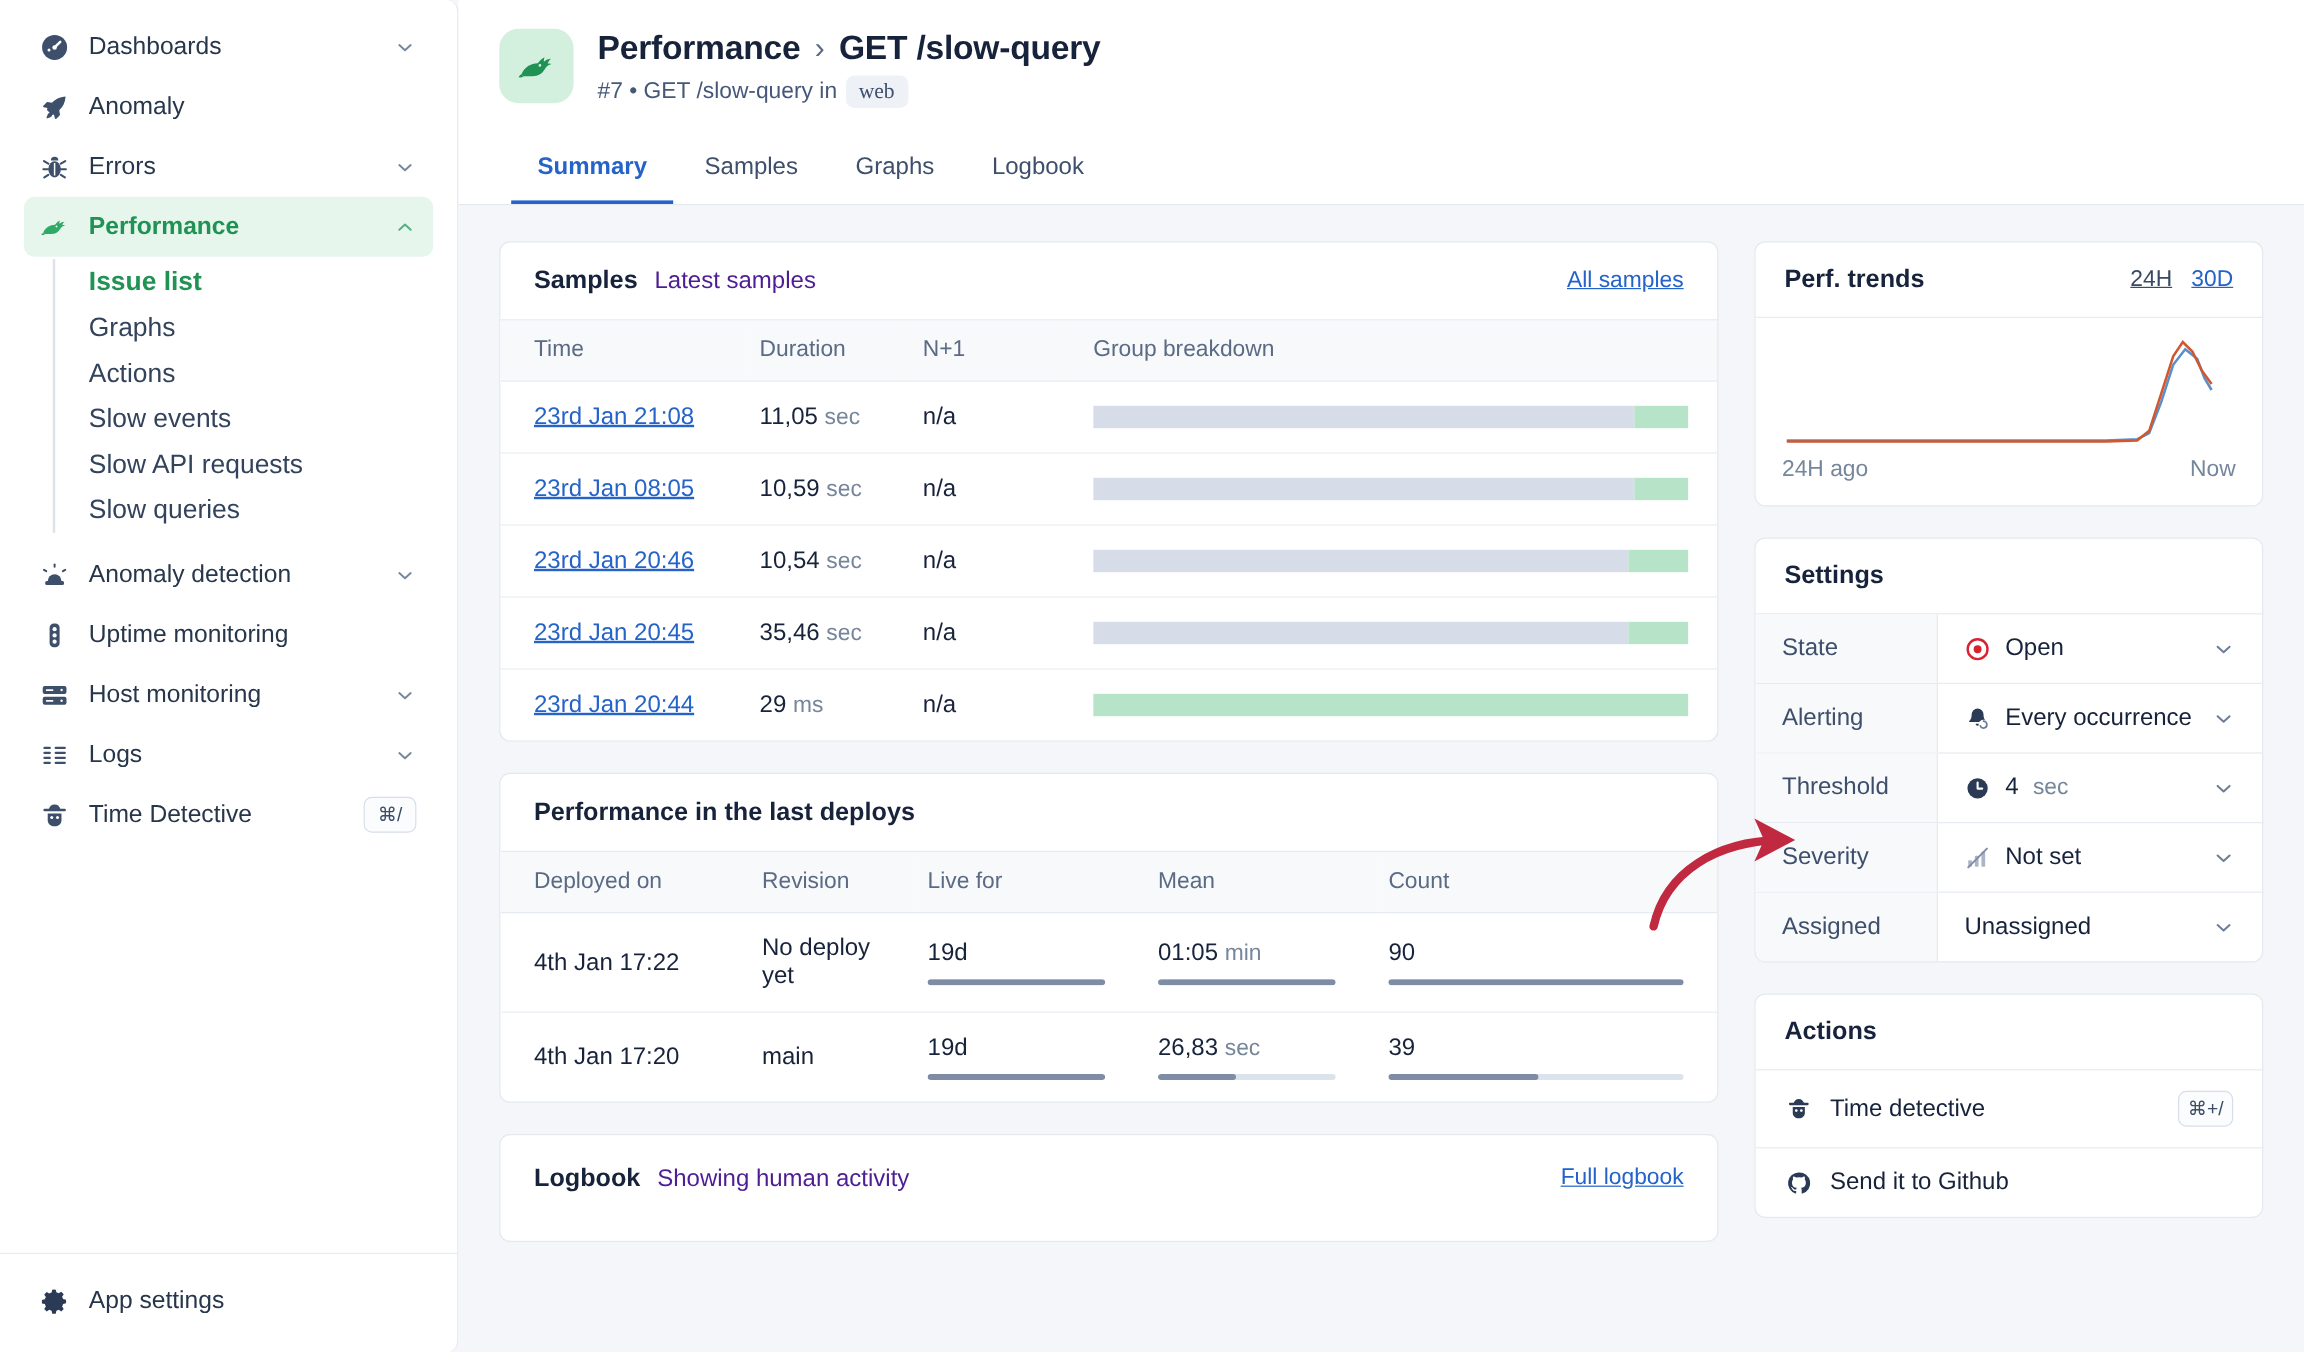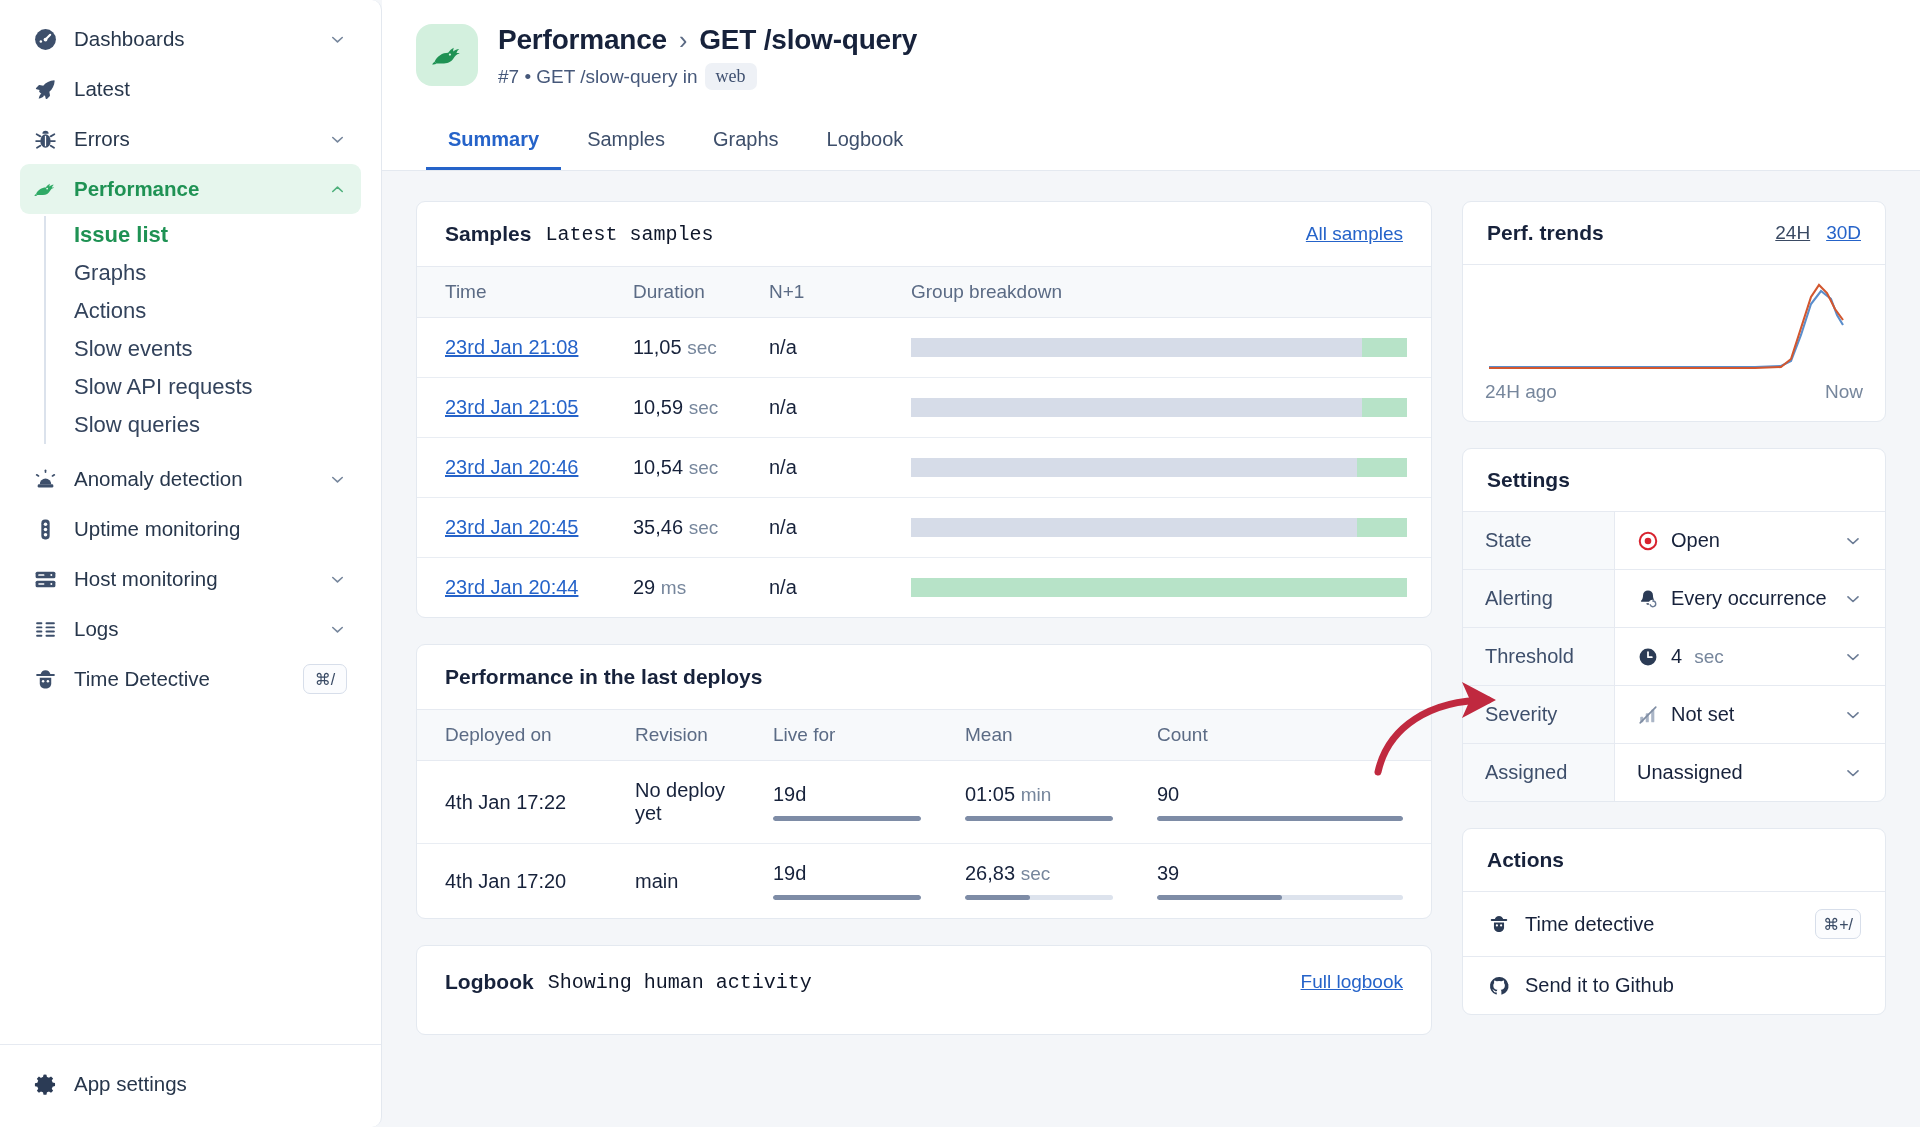--- a/index.html
+++ b/index.html
@@ -134,21 +134,21 @@
     border: 1px solid #e4e9f0;
     border-radius: 9px;
     overflow: hidden;
   }
   .card-head {
     display: flex; align-items: center;
     padding: 20px 28px;
     gap: 14px;
   }
   .card-title { font-size: 21px; font-weight: bold; color: #17223b; white-space: nowrap;}
-  .card-sub { font-size: 20px; color: #0f172a; white-space: nowrap; font-family: Liberation Mono, monospace;}
+  .card-sub { font-size: 20px; color: #4c1d95; white-space: nowrap;}
   .card-link {
     margin-left: auto;
     font-size: 19px; color: #2563c9;
     text-decoration: underline;
     cursor: pointer; white-space: nowrap;
   }
 
   table.grid { width: 100%; border-collapse: collapse; }
   table.grid thead th {
     background: #f7f9fb;
@@ -268,21 +268,21 @@
         </span>
       </div>
 
       <div class="nav-item">
         <span class="ico">
           <svg width="25" height="25" viewBox="0 0 24 24">
               <path d="M20.5 3.2c-4.6.3-8.1 2.2-10.7 5.1l-3.4-.6a1 1 0 0 0-.9.3L3 10.6c-.4.4-.2 1.1.4 1.2l2.9.7c-.2.6-.3 1.1-.4 1.6l4 4c.5-.1 1-.2 1.6-.4l.7 2.9c.1.6.8.8 1.2.4l2.6-2.5c.2-.2.3-.6.3-.9l-.6-3.4c2.9-2.6 4.8-6.1 5.1-10.7a1 1 0 0 0-.3-.1z" fill="#3d4f6b"></path>
               <path d="M6.8 17.2c-.9.9-1.3 3.6-1.3 3.6s2.7-.4 3.6-1.3a1.7 1.7 0 1 0-2.3-2.3z" fill="#3d4f6b"></path>
             </svg>
         </span>
-        <span class="lbl">Latest</span>
+        <span class="lbl">Anomaly</span>
         <span class="chev"></span>
       </div>
 
       <div class="nav-item">
         <span class="ico">
           <svg width="25" height="25" viewBox="0 0 24 24">
               <ellipse cx="12" cy="13.5" rx="5" ry="6.5" fill="#3d4f6b"></ellipse>
               <path d="M12 3.5a3 3 0 0 1 3 3H9a3 3 0 0 1 3-3z" fill="#3d4f6b"></path>
               <g stroke="#3d4f6b" stroke-width="1.7" stroke-linecap="round">
                 <path d="M7 9 L3.5 7"></path>
@@ -489,21 +489,21 @@
                 <td><span class="num">11,05</span> <span class="unit">sec</span></td>
                 <td><span>n/a</span></td>
                 <td style="padding-left:22px;padding-right:24px">
                   <div class="bar-track">
                     <div class="bar-grey" style="width:91%"></div>
                     <div class="bar-green" style="width:9%"></div>
                   </div>
                 </td>
               </tr>
               <tr>
-                <td style="padding-left:28px"><span class="tlink">23rd Jan 21:05</span></td>
+                <td style="padding-left:28px"><span class="tlink">23rd Jan 08:05</span></td>
                 <td><span class="num">10,59</span> <span class="unit">sec</span></td>
                 <td><span>n/a</span></td>
                 <td style="padding-left:22px;padding-right:24px">
                   <div class="bar-track">
                     <div class="bar-grey" style="width:91%"></div>
                     <div class="bar-green" style="width:9%"></div>
                   </div>
                 </td>
               </tr>
               <tr>

